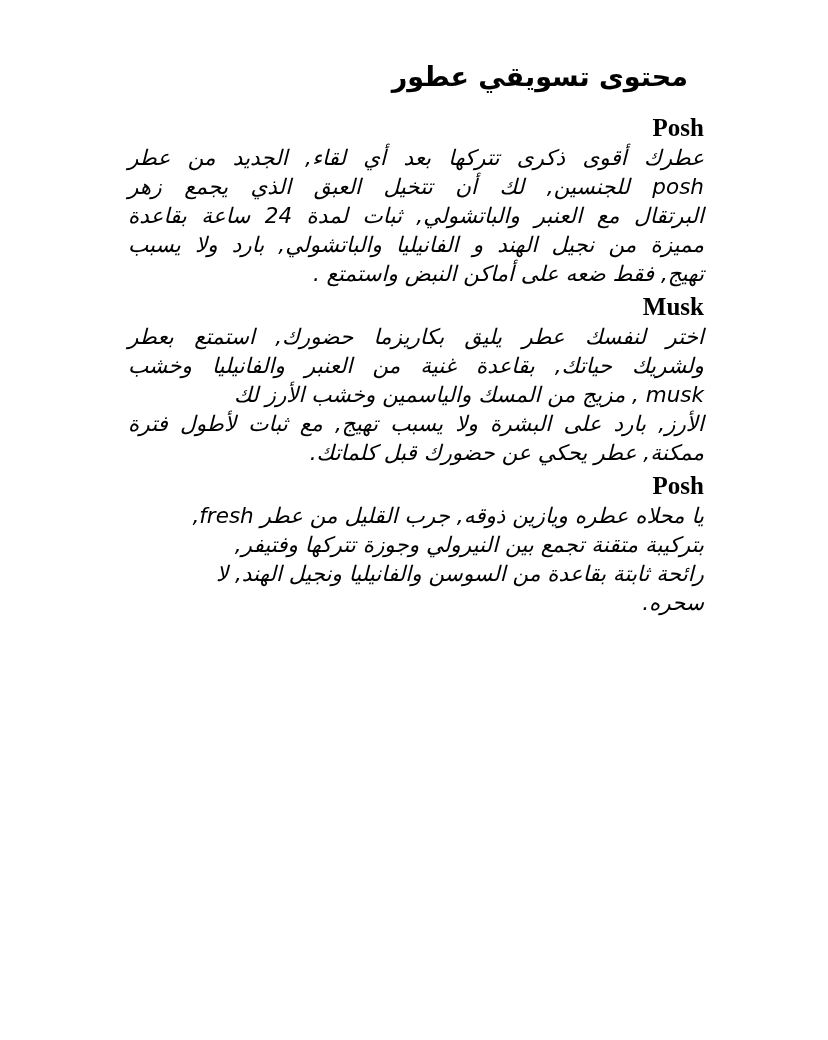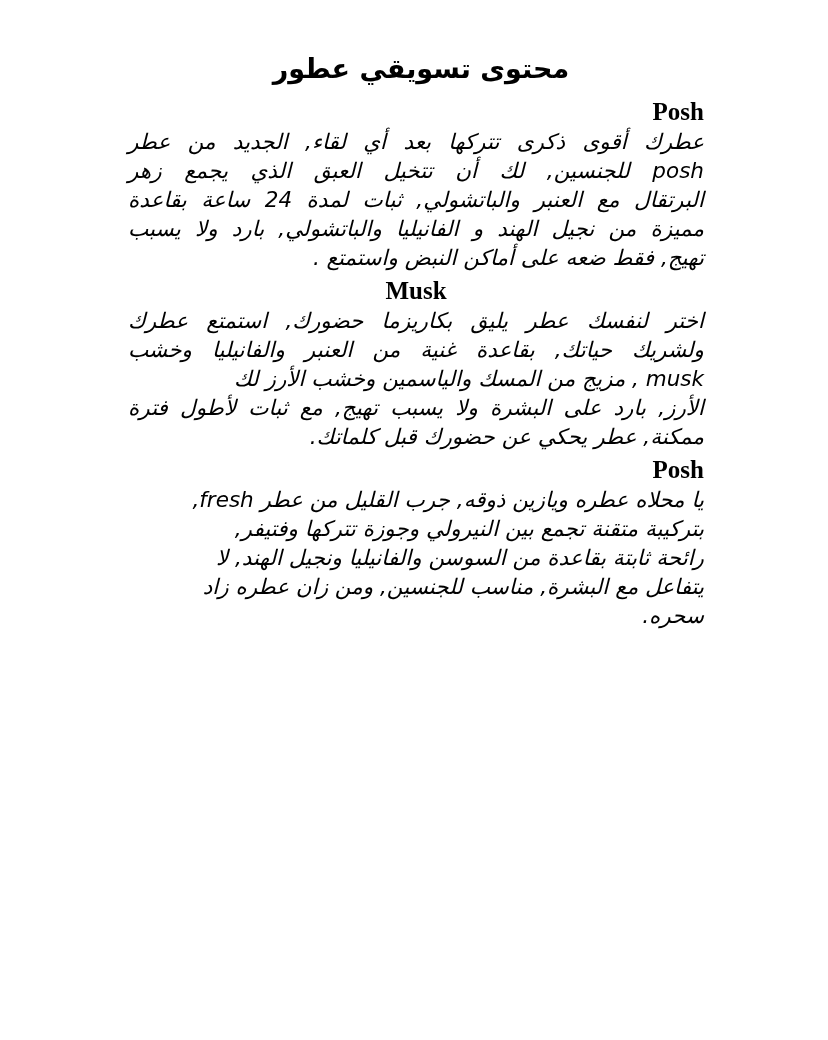--- a/index.html
+++ b/index.html
@@ -14,38 +14,37 @@
       overflow: hidden;
       color: #000000;
     }
     .page {
       position: absolute;
       left: 128px;
       top: 42px;
       width: 576px;
     }
     .doc-title {
-      text-align: center;
       font-family: "DejaVu Sans", sans-serif;
       font-weight: bold;
       font-size: 27px;
       line-height: 38px;
-      margin: 8px;
+      margin: 16px;
       direction: rtl;
       padding-left: 10px;
     }
     .section-heading {
       font-family: "Liberation Serif", serif;
       font-weight: bold;
       font-size: 25px;
       line-height: 31px;
       margin: 0;
     }
     .section-heading.right { text-align: right; }
-    .section-heading.left { text-align: center; }
+    .section-heading.left { text-align: right; }
     .section-body {
       direction: rtl;
       text-align: justify;
       text-align-last: right;
       font-family: "DejaVu Sans", sans-serif;
       font-size: 21.5px;
       line-height: 29px;
       margin: 0;
       padding-bottom: 3px;
       font-style: italic;
@@ -74,31 +73,30 @@
       <span class="ln justify">posh للجنسين, لك أن تتخيل العبق الذي يجمع  زهر</span>
       <span class="ln justify">البرتقال مع العنبر والباتشولي, ثبات لمدة 24 ساعة بقاعدة</span>
       <span class="ln justify">مميزة من نجيل الهند و الفانيليا والباتشولي, بارد ولا يسبب</span>
       <span class="ln">تهيج, فقط ضعه على أماكن النبض واستمتع .</span>
     </p>
   </section>
 
   <section>
     <h2 class="section-heading left">Musk</h2>
     <p class="section-body">
-      <span class="ln justify">اختر لنفسك عطر يليق بكاريزما حضورك,  استمتع عطرك</span>
+      <span class="ln justify">اختر لنفسك عطر يليق بكاريزما حضورك,  استمتع بعطر</span>
       <span class="ln justify">ولشريك حياتك, بقاعدة غنية من العنبر والفانيليا وخشب</span>
       <span class="ln">musk , مزيج من المسك والياسمين وخشب الأرز لك</span>
       <span class="ln justify">الأرز, بارد على البشرة ولا يسبب تهيج, مع ثبات لأطول فترة</span>
       <span class="ln">ممكنة, عطر يحكي عن حضورك قبل كلماتك.</span>
     </p>
   </section>
 
   <section>
     <h2 class="section-heading right">Posh</h2>
     <p class="section-body">
       <span class="ln">يا  محلاه عطره ويازين ذوقه, جرب القليل من عطر fresh,</span>
       <span class="ln">بتركيبة متقنة  تجمع بين النيرولي وجوزة تتركها وفتيفر,</span>
       <span class="ln">رائحة ثابتة بقاعدة من السوسن والفانيليا ونجيل الهند, لا</span>
-      <span class="ln">يتفاعل مع البشرة, مناسب للجنسين, ومن زان عطره زاد</span>
       <span class="ln">سحره.</span>
     </p>
   </section>
 </div>
 
 </body></html>

